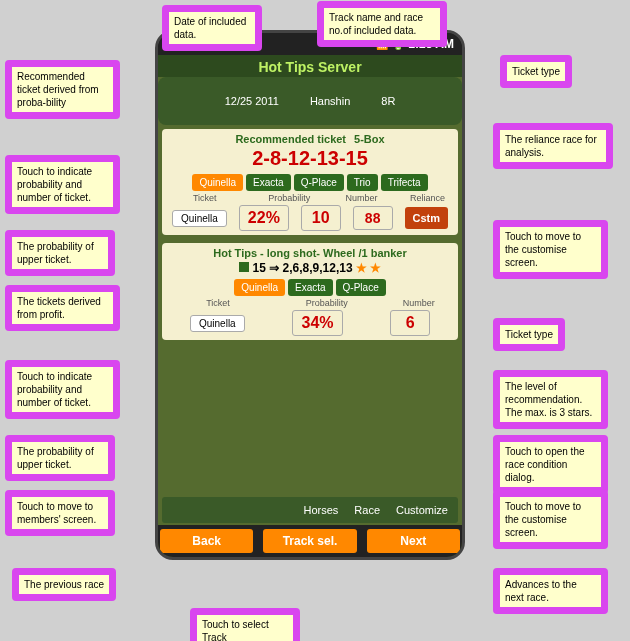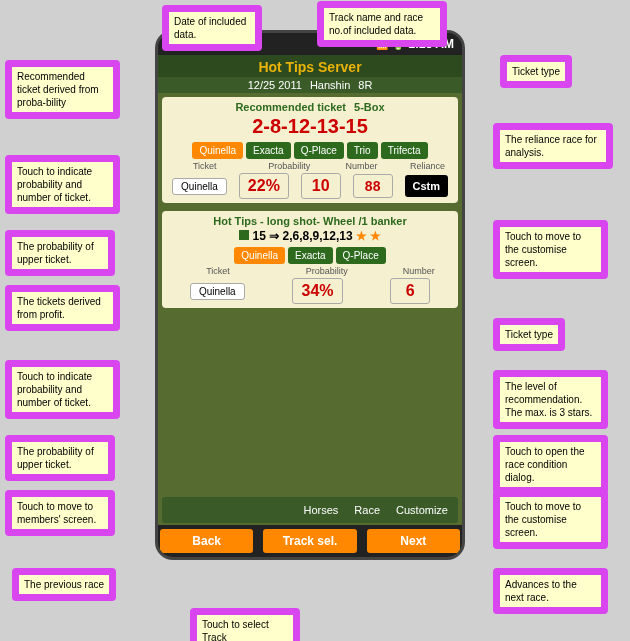--- a/index.html
+++ b/index.html
@@ -64,35 +64,36 @@
       flex: 1;
       background: #556b2f;
       display: flex;
       flex-direction: column;
       overflow: hidden;
     }
 
     
     .app-header {
       background: #2d4a1e;
-      color: #eab308;
+      color: #bef264;
       text-align: center;
       padding: 4px 0 2px;
       font-size: 14px;
       font-weight: bold;
     }
 
     .race-info {
       background: #3a5a28;
       color: white;
       display: flex;
       justify-content: center;
-      gap: 8px;
-      font-size: 11px;
-      padding: 2px 0;
+      gap: 31px;
+      font-size: 11px;
+      padding: 18px 0;
+      border-radius: 8px;
     }
 
     
     .section {
       background: #f5f0d0;
       margin: 4px 4px;
       border-radius: 4px;
       padding: 4px 6px;
     }
 
@@ -165,21 +166,21 @@
       border-radius: 3px;
       padding: 3px 8px;
       font-size: 16px;
       font-weight: bold;
       color: #cc0000;
       text-align: center;
       min-width: 40px;
     }
 
     .cstm-btn {
-      background: #000000;
+      background: #c2410c;
       color: white;
       border: none;
       border-radius: 3px;
       padding: 5px 8px;
       font-size: 11px;
       font-weight: bold;
       cursor: pointer;
     }
 
     

